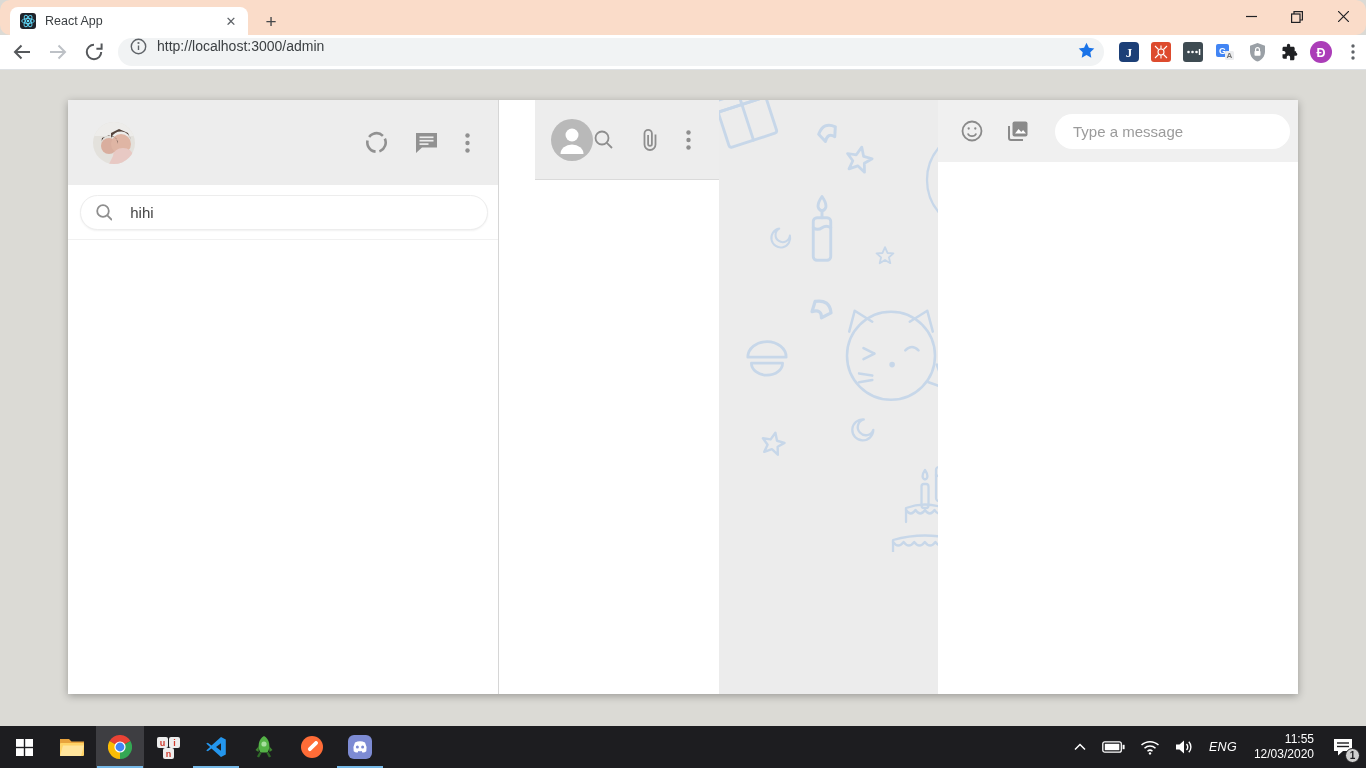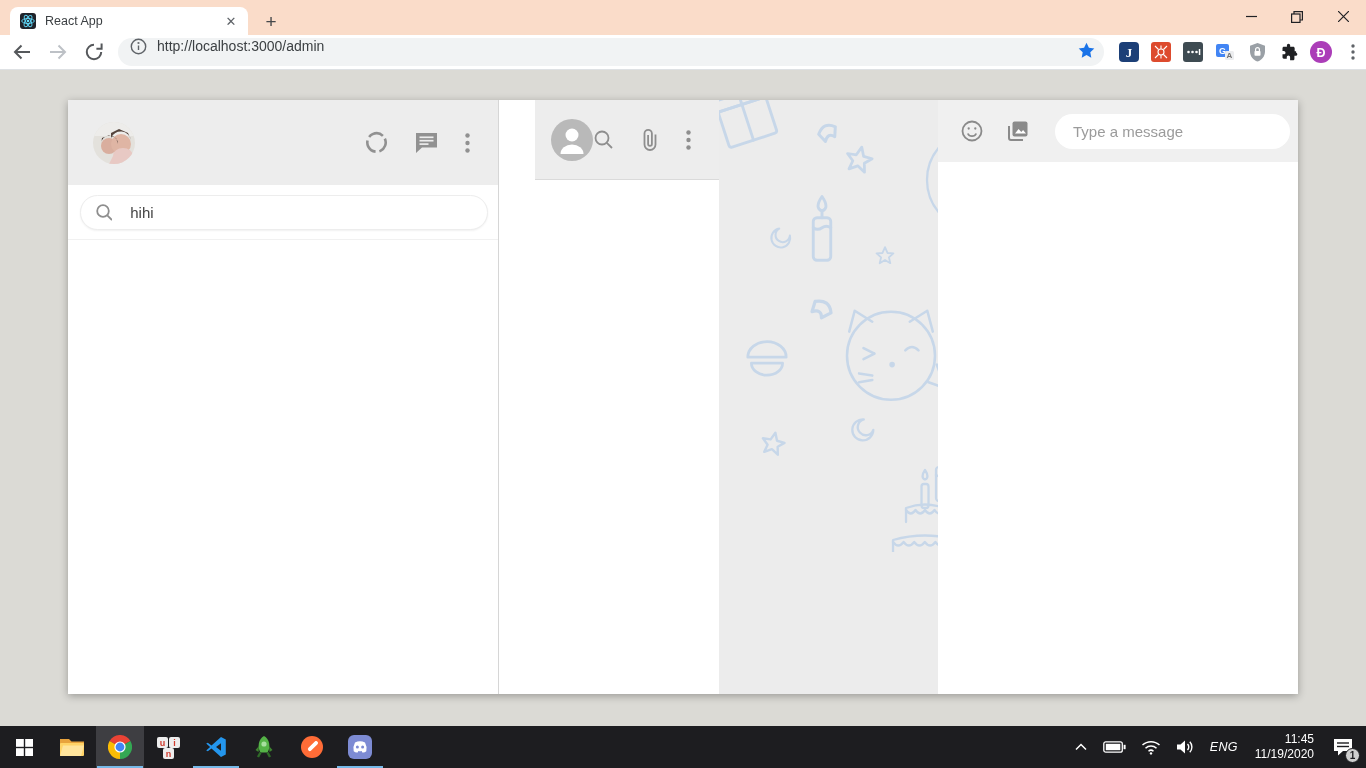--- a/index.html
+++ b/index.html
@@ -1,20 +1,20 @@
 <!DOCTYPE html>
 <html><head>
 <meta charset="utf-8">
 <style>
   * { margin:0; padding:0; box-sizing:border-box; }
   html,body { width:1366px; height:768px; overflow:hidden; }
   body { font-family:"Liberation Sans", sans-serif; position:relative; background:#DBDAD5; }
 
   
-  .tabstrip { position:absolute; left:0; top:0; width:1366px; height:35px; background:#FADCC9; }
+  .tabstrip { position:absolute; left:0; top:0; width:1366px; height:35px; background:#FADCC9;border-radius:10px; }
   .tab { position:absolute; left:10px; top:7px; width:238px; height:28px; background:#FFFFFF;
          border-radius:8px 8px 0 0; display:flex; align-items:center; padding:0 8px 0 10px; }
   .tab-title { font-size:12.5px; color:#3C4043; flex:1; margin-left:9px; white-space:nowrap; overflow:hidden; }
   .tab-close { width:18px; height:18px; display:flex; align-items:center; justify-content:center;
                font-size:13px; color:#5F6368; border-radius:50%; cursor:pointer; }
   .newtab { position:absolute; left:258px; top:9px; width:26px; height:26px; display:flex; align-items:center;
             justify-content:center; font-size:19px; color:#45484B; border-radius:50%; }
   .wincontrols { position:absolute; right:0; top:0; height:33px; display:flex; }
   .winbtn { width:46px; height:33px; display:flex; align-items:center; justify-content:center; color:#202124; }
 
@@ -523,22 +523,22 @@
       </svg>
     </div>
     <div class="tray-item">
       <svg width="19" height="16">
         <path d="M1 5.5 v5 h3.5 L9 14.5 V1.5 L4.5 5.5 Z" fill="#FFF"></path>
         <path d="M11.5 5 a4.2 4.2 0 0 1 0 6 M13.8 2.8 a7.5 7.5 0 0 1 0 10.4" fill="none" stroke="#FFF" stroke-width="1.4"></path>
       </svg>
     </div>
     <div class="tray-item lang">ENG</div>
     <div class="clock">
-      <div>11:45</div>
-      <div>11/19/2020</div>
+      <div>11:55</div>
+      <div>12/03/2020</div>
     </div>
     <div class="tray-item notif">
       <svg width="22" height="20">
         <path d="M2 2 h18 v12 h-9 l-5 4.5 V14 H2 Z" fill="#FFF"></path>
         <line x1="5" y1="6" x2="17" y2="6" stroke="#1D1D20" stroke-width="1.4"></line>
         <line x1="5" y1="9.5" x2="17" y2="9.5" stroke="#1D1D20" stroke-width="1.4"></line>
       </svg>
       <div class="notif-badge">1</div>
     </div>
   </div>

